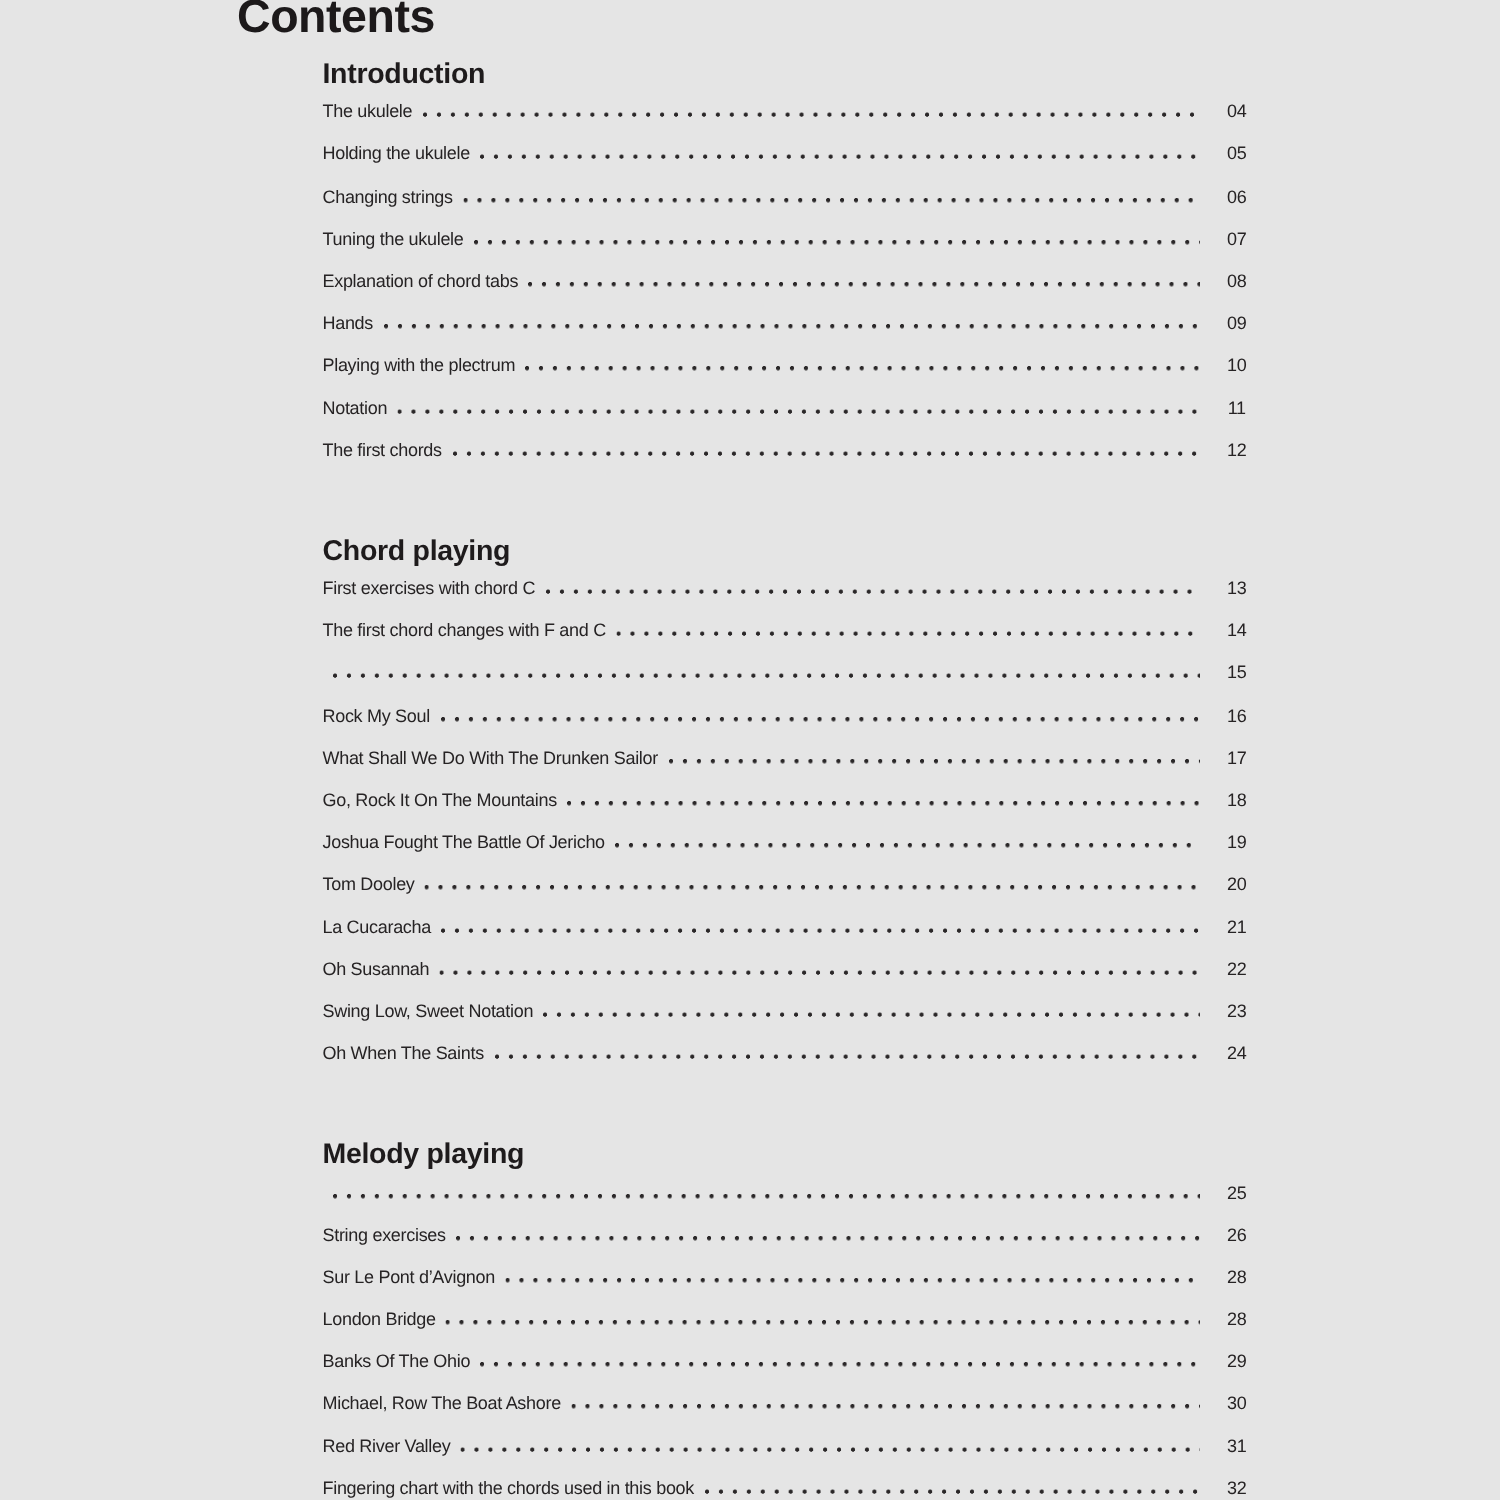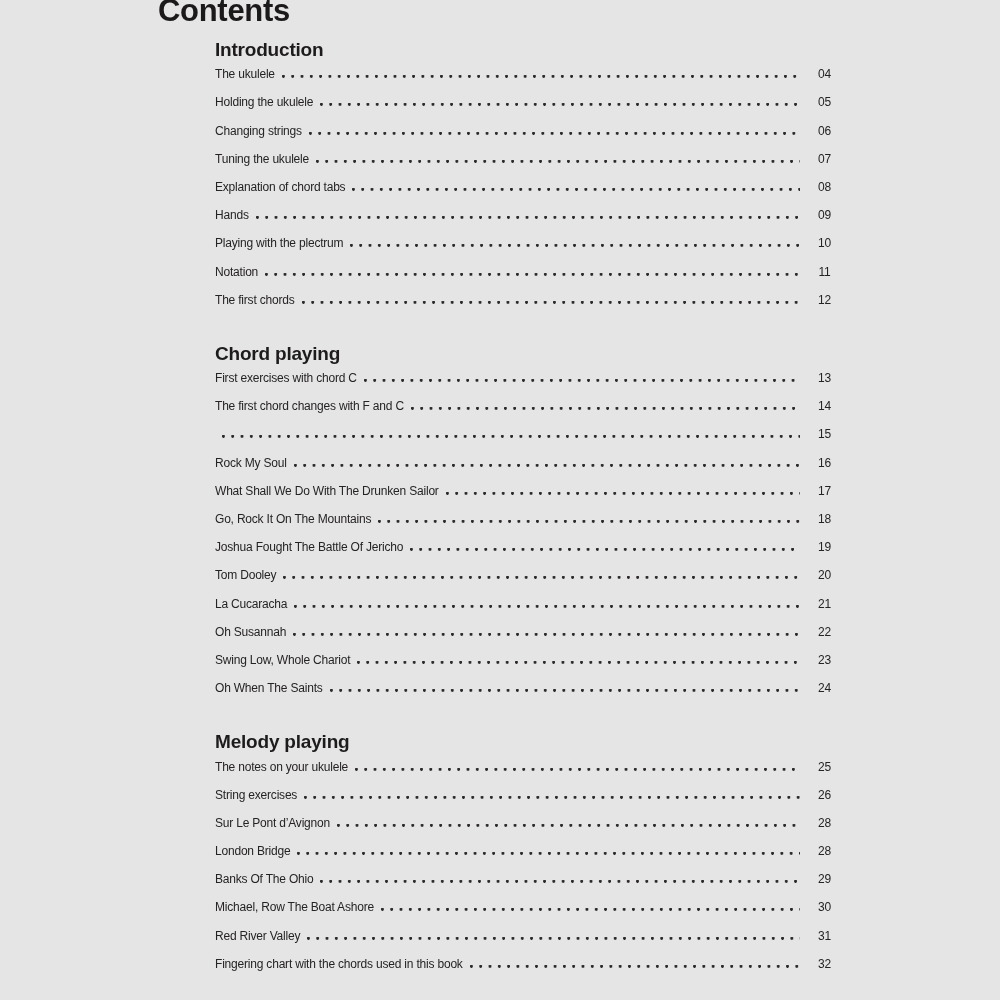--- a/index.html
+++ b/index.html
@@ -27,21 +27,21 @@
     letter-spacing: -0.3px;
     color: #1c191a;
   }
   .toc {
     position: absolute;
     left: 215px;
     top: 39px;
     width: 621px;
   }
   .toc-section { margin: 0; }
-  .toc-section + .toc-section { margin-top: 22px; }
+  .toc-section + .toc-section { margin-top: 36px; }
   .section-heading {
     margin: 0;
     height: 28.2px;
     display: flex;
     align-items: baseline;
     font-size: 19px;
     font-weight: bold;
     letter-spacing: -0.2px;
     color: #1e1b1c;
   }
@@ -171,34 +171,33 @@
           <span class="entry-label">La Cucaracha</span>
           <span class="dot-leader"></span>
           <span class="entry-page">21</span>
         </div>
         <div class="toc-row">
           <span class="entry-label">Oh Susannah</span>
           <span class="dot-leader"></span>
           <span class="entry-page">22</span>
         </div>
         <div class="toc-row">
-          <span class="entry-label">Swing Low, Whole Chariot</span>
+          <span class="entry-label">Swing Low, Sweet Notation</span>
           <span class="dot-leader"></span>
           <span class="entry-page">23</span>
         </div>
         <div class="toc-row">
           <span class="entry-label">Oh When The Saints</span>
           <span class="dot-leader"></span>
           <span class="entry-page">24</span>
         </div>
       </section>
       <section class="toc-section">
         <h2 class="section-heading">Melody playing</h2>
         <div class="toc-row">
-          <span class="entry-label">The notes on your ukulele</span>
           <span class="dot-leader"></span>
           <span class="entry-page">25</span>
         </div>
         <div class="toc-row">
           <span class="entry-label">String exercises</span>
           <span class="dot-leader"></span>
           <span class="entry-page">26</span>
         </div>
         <div class="toc-row">
           <span class="entry-label">Sur Le Pont d’Avignon</span>

